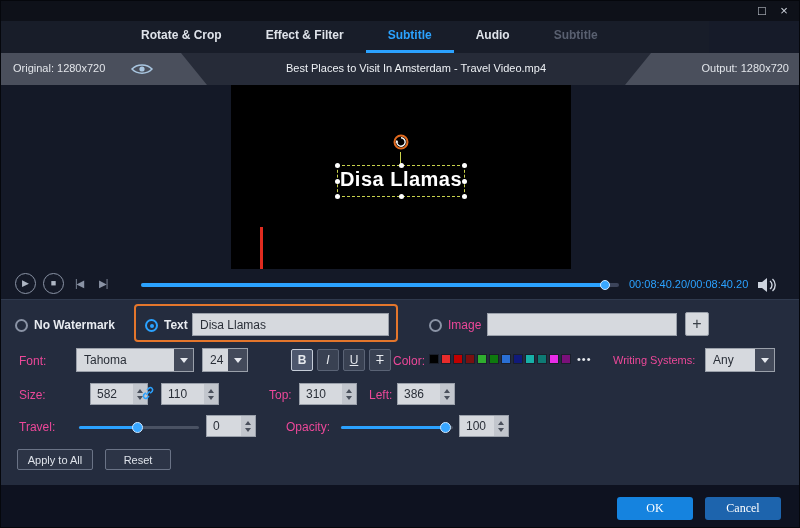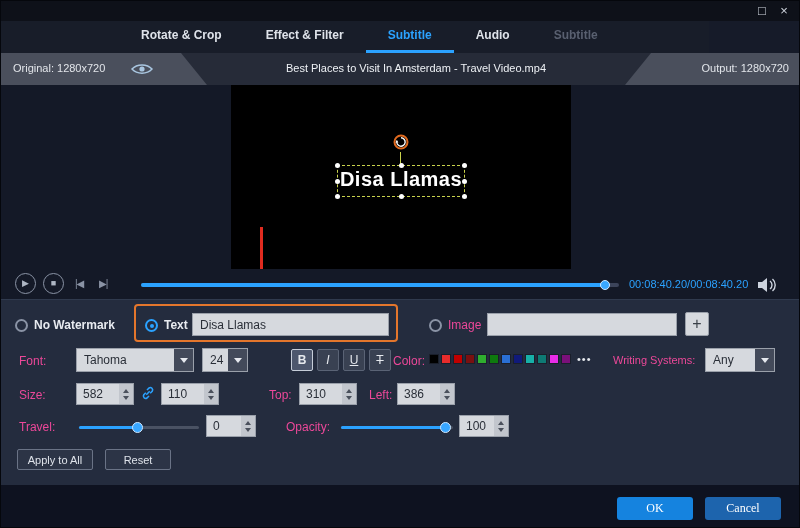--- a/index.html
+++ b/index.html
@@ -235,21 +235,21 @@
     <div class="dots" style="left:576px; top:53px;">•••</div>
     <div class="lbl" style="left:612px; top:54px; font-size:11px;">Writing Systems:</div>
     <div class="dd" style="left:704px; top:48px; width:70px;">
       <span class="dd-val">Any</span>
       <span class="dd-btn">
           <i></i>
         </span>
     </div>
 
     <div class="lbl" style="left:18px; top:88px;">Size:</div>
-    <div class="spin" style="left:75px; top:83px;">
+    <div class="spin" style="left:89px; top:83px;">
       <span class="spin-val">582</span>
       <span class="spin-btns">
           <i class="up"></i>
           <i class="dn"></i>
         </span>
     </div>
     <div style="position:absolute; left:139px; top:85px;">
       <svg width="16" height="16" viewBox="0 0 16 16">
         <path d="M6.3 9.7 L9.7 6.3" stroke="#2ba2ff" stroke-width="1.6" fill="none"></path>
         <path d="M7 5 l2 -2 a2.3 2.3 0 0 1 3.2 3.2 l-2 2" fill="none" stroke="#2ba2ff" stroke-width="1.6"></path>

